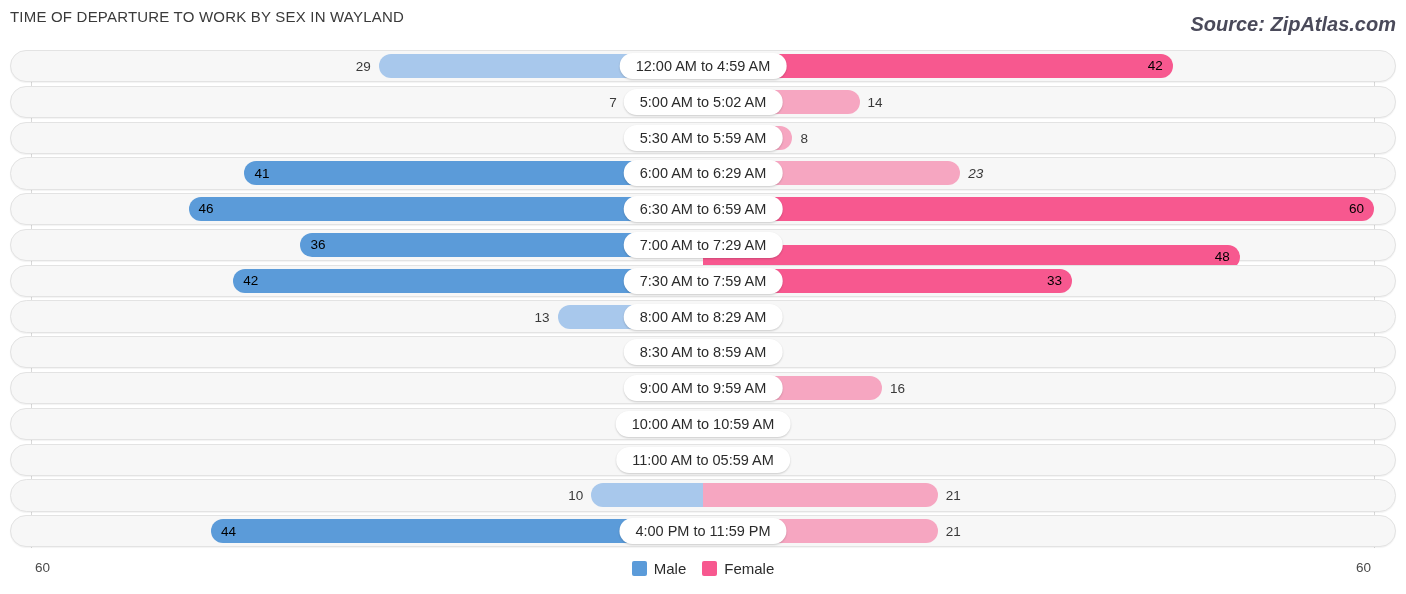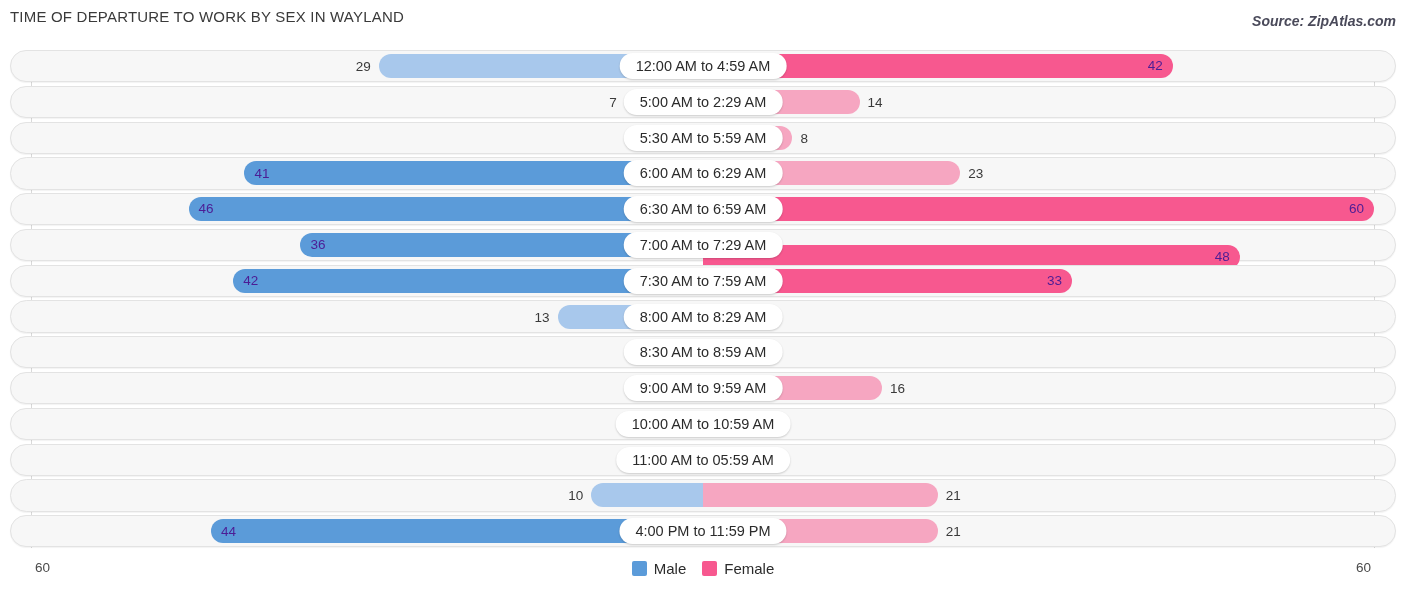--- a/index.html
+++ b/index.html
@@ -13,21 +13,21 @@
   .page{position:relative;width:1406px;height:594px;}
 
   
   .title{
     position:absolute;left:10px;top:8px;
     font-size:15px;letter-spacing:.2px;
     color:#3a3a3a;white-space:nowrap;
   }
   .source{
     position:absolute;right:10px;top:13px;
-    font-size:14px;font-style:italic;font-weight:bold;
+    font-size:20px;font-style:italic;font-weight:bold;
     color:#4a4a5a;white-space:nowrap;
   }
 
   
   .chart{
     position:absolute;left:10px;top:50px;
     width:1386px;height:498px;
   }
   .axis-line{
     position:absolute;top:0;bottom:0;width:1px;background:#d9d9d9;
@@ -67,21 +67,21 @@
     border-radius:12px 0 0 12px;
     padding-left:10px;
   }
   .bar-female{
     left:50%;
     justify-content:flex-end;
     border-radius:0 12px 12px 0;
     padding-right:10px;
   }
   .bar span{font-size:13.5px;line-height:1;white-space:nowrap;}
-  .val-in{color:#4c1d95;}
+  .val-in{color:#000000;}
   .val-out{
     position:absolute;top:50%;transform:translateY(-50%);
     font-size:13.5px;color:#3a3a3a;white-space:nowrap;
   }
 
   
   .pill{
     position:absolute;left:50%;top:50%;
     transform:translate(-50%,-50%);
     background:#ffffff;
@@ -134,41 +134,41 @@
             <div class="pill">12:00 AM to 4:59 AM</div>
           </div>
         </div>
         <div class="row">
           <div class="track"></div>
           <div class="center-zone">
             <div class="bar bar-male" style="width: 78.2833px; background: rgb(168, 200, 236);"></div>
             <div class="val-out" style="right: calc(50% + 86.2833px);">7</div>
             <div class="bar bar-female" style="width: 156.567px; background: rgb(246, 166, 193);"></div>
             <div class="val-out" style="left: calc(50% + 164.567px);">14</div>
-            <div class="pill">5:00 AM to 2:29 AM</div>
+            <div class="pill">5:00 AM to 5:02 AM</div>
           </div>
         </div>
         <div class="row">
           <div class="track"></div>
           <div class="center-zone">
             <div class="bar bar-male" style="width: 44.7333px; background: rgb(168, 200, 236);"></div>
             <div class="val-out" style="right: calc(50% + 52.7333px);">0</div>
             <div class="bar bar-female" style="width: 89.4667px; background: rgb(246, 166, 193);"></div>
             <div class="val-out" style="left: calc(50% + 97.4667px);">8</div>
             <div class="pill">5:30 AM to 5:59 AM</div>
           </div>
         </div>
         <div class="row">
           <div class="track"></div>
           <div class="center-zone">
             <div class="bar bar-male" style="width: 458.517px; background: rgb(91, 155, 217);">
               <span class="val-in">41</span>
             </div>
             <div class="bar bar-female" style="width: 257.217px; background: rgb(246, 166, 193);"></div>
-            <div class="val-out" style="left: calc(50% + 265.217px);">23</div>
+            <div class="val-out" style="left: calc(50% + 265.217px); font-style: italic;">23</div>
             <div class="pill">6:00 AM to 6:29 AM</div>
           </div>
         </div>
         <div class="row">
           <div class="track"></div>
           <div class="center-zone">
             <div class="bar bar-male" style="width: 514.433px; background: rgb(91, 155, 217);">
               <span class="val-in">46</span>
             </div>
             <div class="bar bar-female" style="width: 671px; background: rgb(247, 88, 143);">

